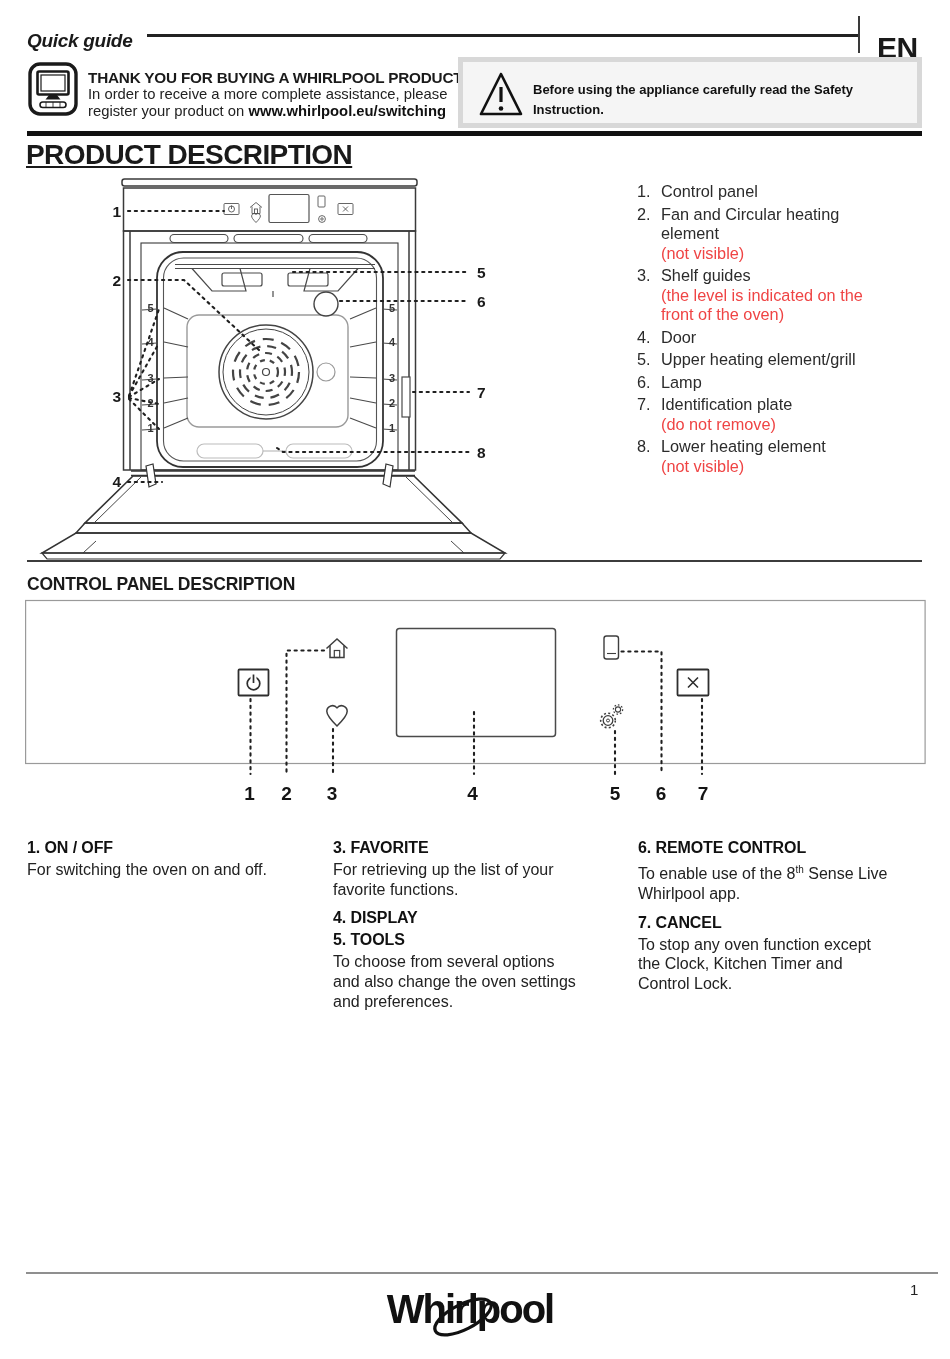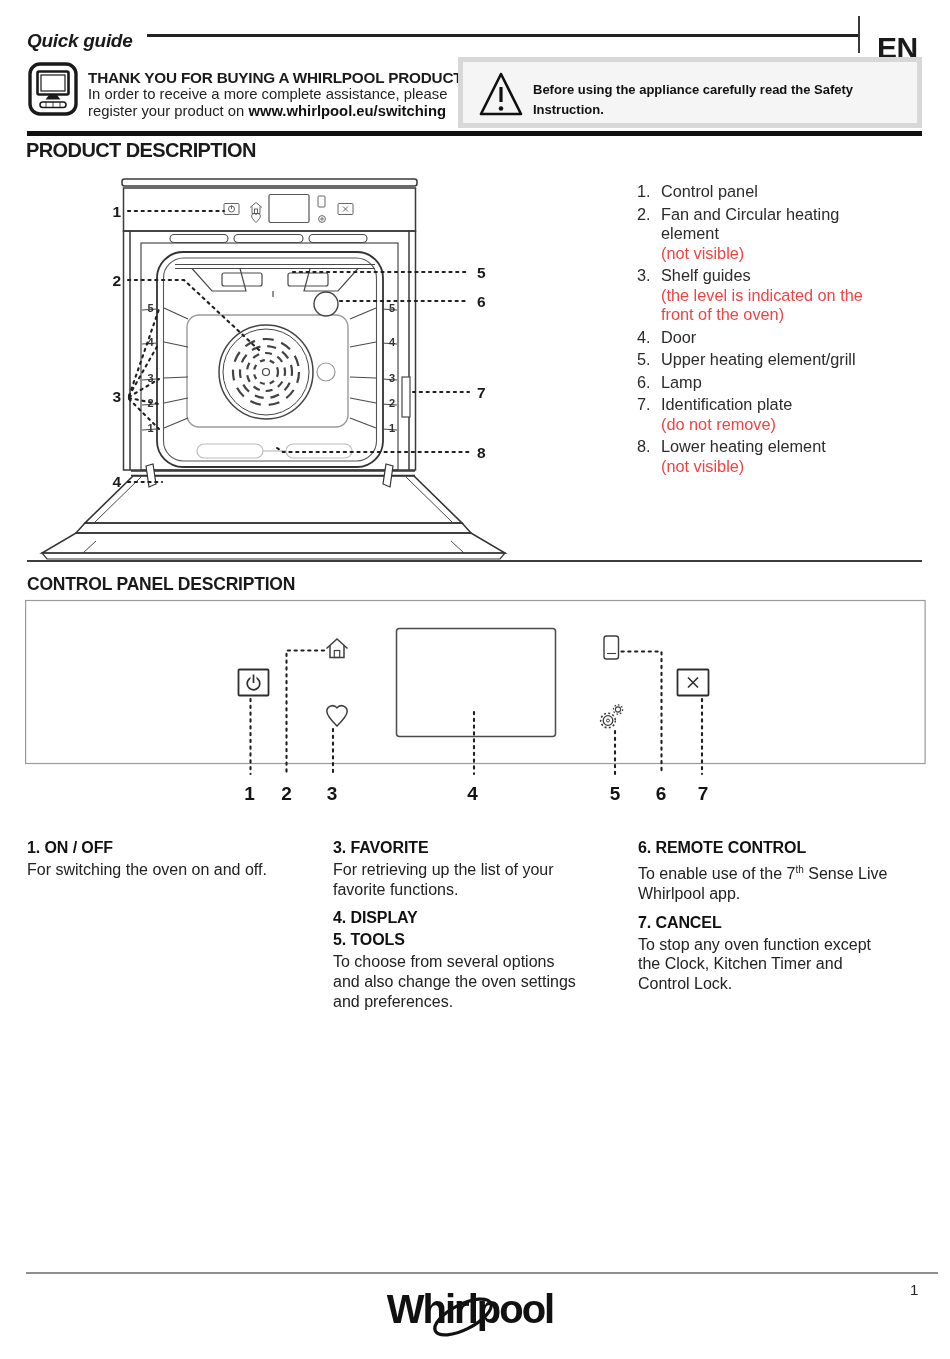--- a/index.html
+++ b/index.html
@@ -15,21 +15,21 @@
   
   .reg-title{left:88px;top:69px;font-size:15.3px;font-weight:bold;letter-spacing:-0.2px;}
   .reg-body{left:88px;top:86px;font-size:14.8px;line-height:16.5px;color:#222;}
   .reg-body b{color:#111;}
   
   .warnbox{left:458px;top:57px;width:464px;height:71px;background:#d8d8d8;}
   .warn-inner{position:absolute;left:5px;top:5px;right:5px;bottom:5px;background:#f5f5f5;}
   .warn-text{position:absolute;left:70px;top:18px;font-size:13px;font-weight:bold;line-height:19.5px;color:#111;}
   
   .thickrule{left:27px;top:131px;width:895px;height:5px;background:#111;}
-  .h1{left:26px;top:139px;font-size:20px;font-weight:bold;letter-spacing:-0.6px;}
+  .h1{left:26px;top:139px;font-size:28px;font-weight:bold;letter-spacing:-0.6px;text-decoration:underline;}
   .plist{left:637px;top:182px;width:292px;font-size:16.3px;line-height:19.5px;}
   .pitem{display:flex;margin-bottom:3px;}
   .pnum{width:24px;flex:none;color:#2b2b2b;}
   .plabel{color:#2b2b2b;}
   .pnote{color:#ef4444;}
   .pnote:empty{display:none;}
   
   .thinrule{left:27px;top:560px;width:895px;height:2px;background:#3c3c3c;}
   .h2{left:27px;top:574px;font-size:17.5px;font-weight:bold;letter-spacing:-0.2px;}
   .col{position:absolute;width:300px;font-size:16px;line-height:19.8px;color:#222;}
@@ -348,21 +348,21 @@
       <h3>5. TOOLS</h3>
       <div class="fbody pre">To choose from several options
 and also change the oven settings
 and preferences.</div>
     </div>
   </div>
 
   <div class="abs col" style="left:638px;top:838px">
     <div class="fitem">
       <h3>6. REMOTE CONTROL</h3>
-      <div class="fbody"><span class="pre">To enable use of the 7</span><sup>th</sup><span class="pre"> Sense Live
+      <div class="fbody"><span class="pre">To enable use of the 8</span><sup>th</sup><span class="pre"> Sense Live
 Whirlpool app.</span></div>
     </div>
     <div class="fitem">
       <h3>7. CANCEL</h3>
       <div class="fbody pre">To stop any oven function except
 the Clock, Kitchen Timer and
 Control Lock.</div>
     </div>
   </div>
 

